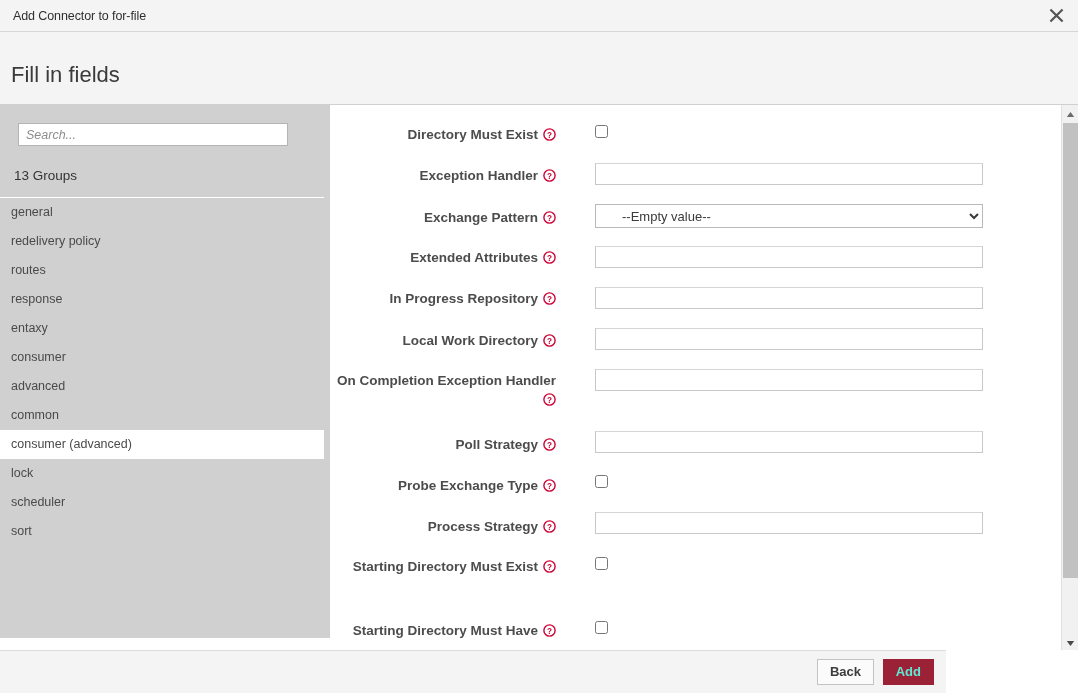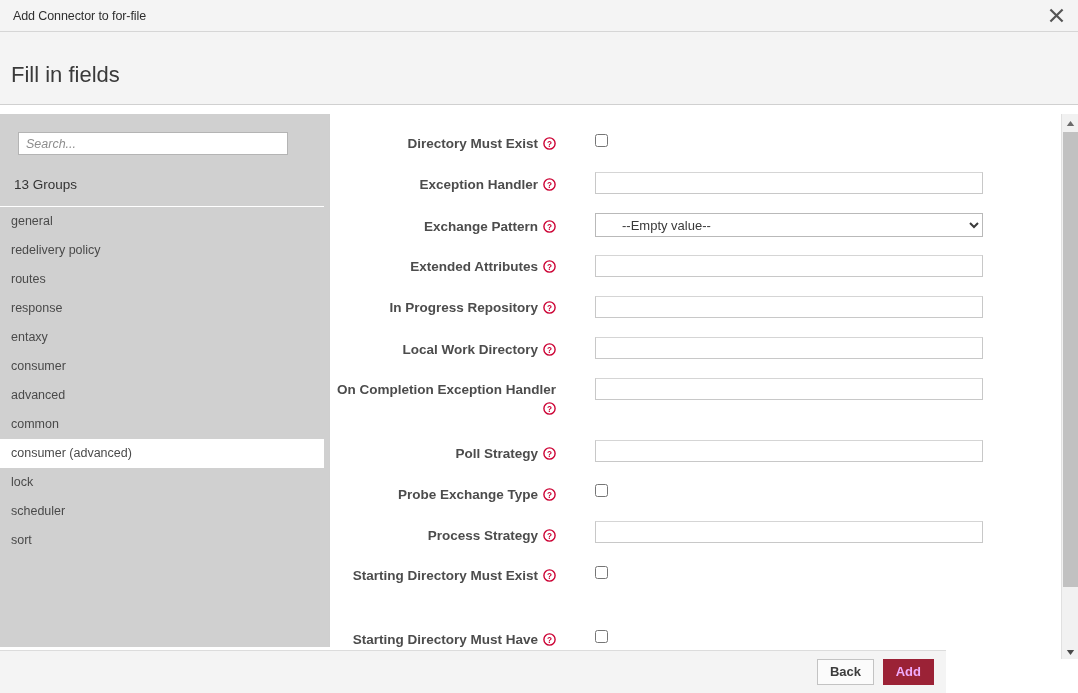--- a/index.html
+++ b/index.html
@@ -66,21 +66,21 @@
     left: 11px;
     top: 30px;
     font-size: 22px;
     font-weight: 400;
     color: #3a3a3a;
   }
 
   
   .body-area {
     position: absolute;
-    top: 114px;
+    top: 105px;
     left: 0;
     width: 1078px;
     height: 545px;
     background: #ffffff;
   }
 
   
   .sidebar {
     position: absolute;
     top: 0;
@@ -276,21 +276,21 @@
     right: 72px;
     background: #fbfbfb;
     border: 1px solid #c3c3c3;
     color: #3c3c3c;
     min-width: 52px;
   }
   .btn-add {
     right: 12px;
     background: #9b2236;
     border: 1px solid #9b2236;
-    color: #f0abfc;
+    color: #5eead4;
     min-width: 50px;
   }
 </style>
 </head>
 <body>
 
 <div class="titlebar">
   <div class="titlebar-text">Add Connector to for-file</div>
   <div class="close-btn">
     <span>

